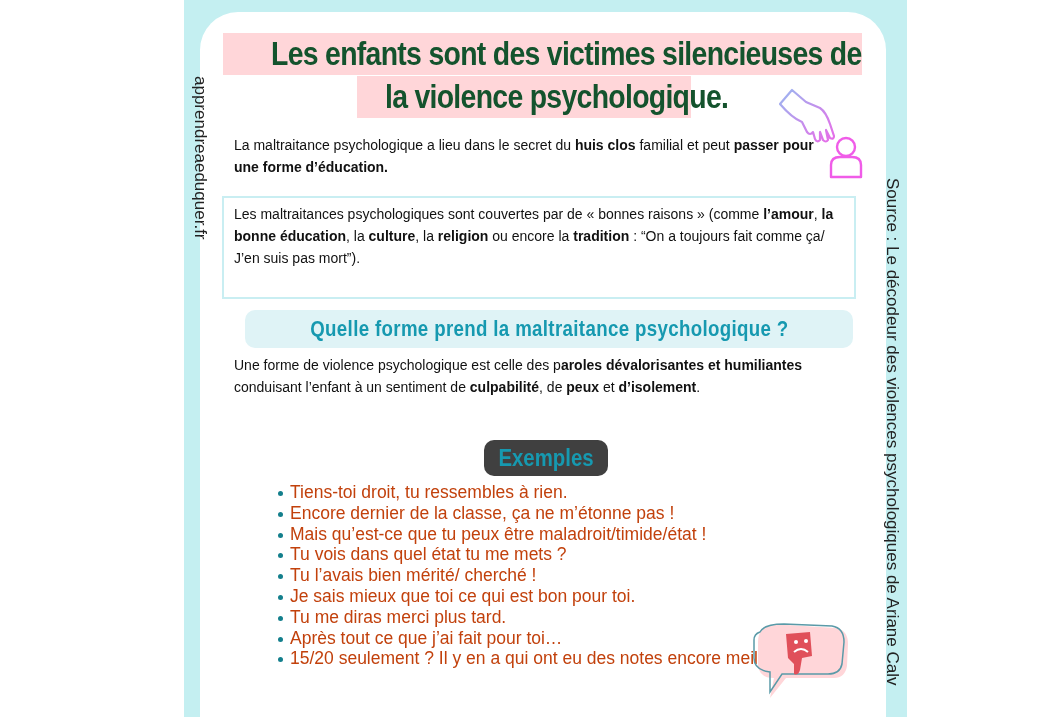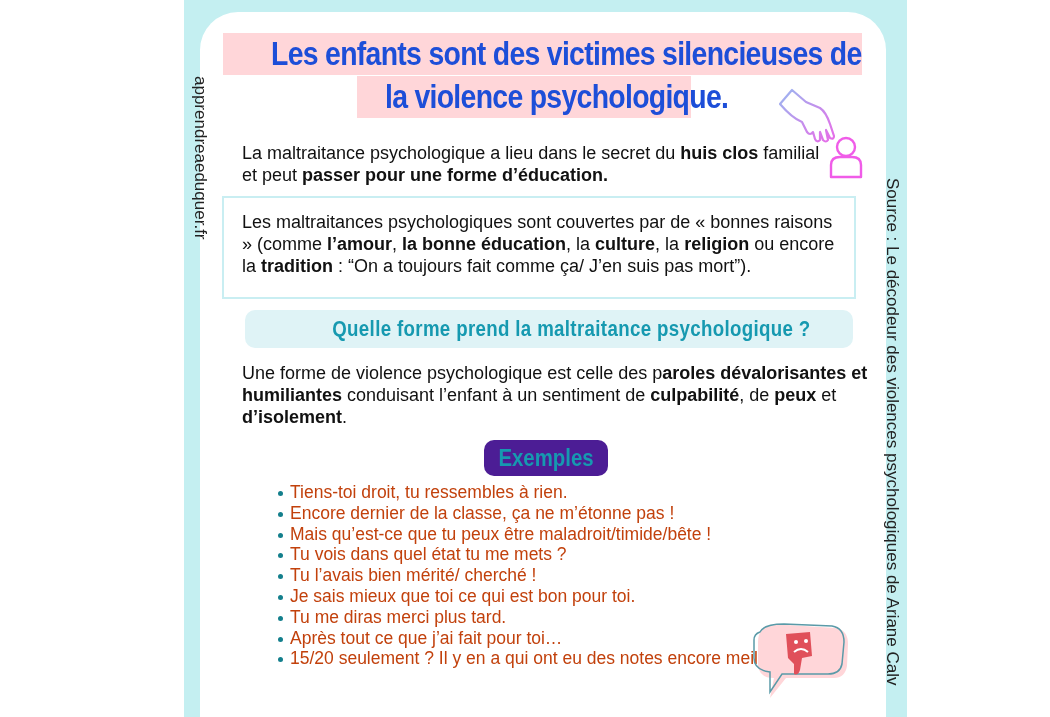--- a/index.html
+++ b/index.html
@@ -7,35 +7,35 @@
          font-family:"Liberation Sans", sans-serif; color:#111; }
   .panel { position:absolute; left:184px; top:0; width:723px; height:717px; background:#c4eff1; }
   .card { position:absolute; left:200px; top:12px; width:686px; height:760px; background:#ffffff;
           border-radius:38px 38px 0 0; }
   .side-left { position:absolute; left:186px; top:76px; width:28px; height:240px; }
   .side-left span { position:absolute; left:0; top:0; transform-origin:0 0; transform:translate(24px,0) rotate(90deg);
           white-space:nowrap; font-size:17px; color:#222; }
   .side-right { position:absolute; left:878px; top:178px; width:28px; height:560px; }
   .side-right span { position:absolute; left:0; top:0; transform-origin:0 0; transform:translate(24px,0) rotate(90deg);
           white-space:nowrap; font-size:17px; color:#222; }
-  .title-line { position:absolute; background:#ffd6d9; color:#1d4ed8;
+  .title-line { position:absolute; background:#ffd6d9; color:#14532d;
           font-family:"Liberation Sans", sans-serif; font-weight:bold; font-size:33px; letter-spacing:-0.8px;
           line-height:42px; height:42px; text-align:left; transform-origin:center; }
   .t1 { left:223px; top:33px; width:639px; }
   .t2 { left:357px; top:76px; width:334px; }
   .t-inner { display:inline-block; transform:scaleX(0.86); transform-origin:center; white-space:nowrap; }
-  p.para { position:absolute; margin:8px; font-size:18px; line-height:22px; color:#111; }
+  p.para { position:absolute; margin:0; font-size:14px; line-height:22px; color:#111; }
   .p1 { left:234px; top:134px; width:580px; }
   .box { position:absolute; left:222px; top:196px; width:630px; height:99px; border:2px solid #c9eef2; }
   .p2 { left:234px; top:203px; width:605px; }
   .sub { position:absolute; left:245px; top:310px; width:608px; height:38px; background:#dff3f6; border-radius:10px;
-         color:#1699b0; font-weight:bold; font-size:22px; line-height:38px; text-align:right; }
+         color:#1699b0; font-weight:bold; font-size:22px; line-height:38px; text-align:center; }
   .sub-inner { display:inline-block; transform:scaleX(0.85); white-space:nowrap; letter-spacing:0.4px; }
   .p3 { left:234px; top:354px; width:630px; }
-  .ex { position:absolute; left:484px; top:440px; width:124px; height:36px; background:#4c1d95; border-radius:10px;
+  .ex { position:absolute; left:484px; top:440px; width:124px; height:36px; background:#404040; border-radius:10px;
         color:#1699b0; font-weight:bold; font-size:24px; line-height:36px; text-align:center; }
   .ex-inner { display:inline-block; transform:scaleX(0.85); white-space:nowrap; }
   ul.examples { position:absolute; left:272px; top:482px; margin:0; padding:0; list-style:none; }
   ul.examples li { position:relative; padding-left:18px; font-size:17.5px; line-height:20.8px; color:#c2410c; white-space:nowrap; }
   ul.examples li::before { content:""; position:absolute; left:6px; top:9px; width:5px; height:5px; border-radius:50%; background:#137f8c; }
   .icon { position:absolute; }
 </style>
 </head>
 <body>
 
@@ -79,21 +79,21 @@
 
 <p class="para p3">
   <span>Une forme de violence psychologique est celle des p</span><b>aroles dévalorisantes et humiliantes</b><span> conduisant l’enfant à un sentiment de </span><b>culpabilité</b><span>, de </span><b>peux</b><span> et </span><b>d’isolement</b><span>.</span>
 </p>
 
 <div class="ex"><span class="ex-inner">Exemples</span></div>
 
 <ul class="examples">
   <li>Tiens-toi droit, tu ressembles à rien.</li>
   <li>Encore dernier de la classe, ça ne m’étonne pas !</li>
-  <li>Mais qu’est-ce que tu peux être maladroit/timide/bête !</li>
+  <li>Mais qu’est-ce que tu peux être maladroit/timide/état !</li>
   <li>Tu vois dans quel état tu me mets ?</li>
   <li>Tu l’avais bien mérité/ cherché !</li>
   <li>Je sais mieux que toi ce qui est bon pour toi.</li>
   <li>Tu me diras merci plus tard.</li>
   <li>Après tout ce que j’ai fait pour toi…</li>
   <li>15/20 seulement ? Il y en a qui ont eu des notes encore meilleures</li>
 </ul>
 
 <svg class="icon" style="left:748px;top:620px" width="104" height="80" viewBox="0 0 104 80">
   <path d="M14 10 Q20 4 40 5 L88 8 Q100 10 100 24 L99 46 Q97 58 86 58 L38 58 L22 78 L26 58 Q12 58 10 46 L10 22 Q10 14 14 10 Z" fill="#ffd6d9"></path>

